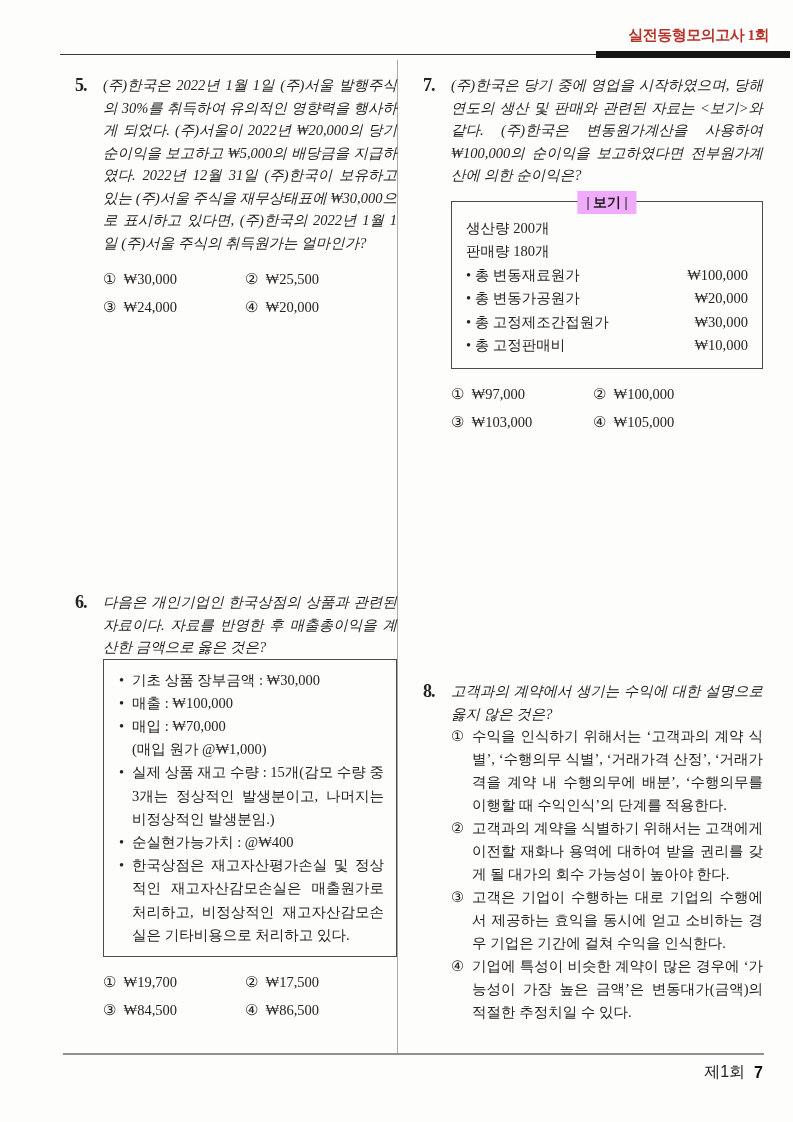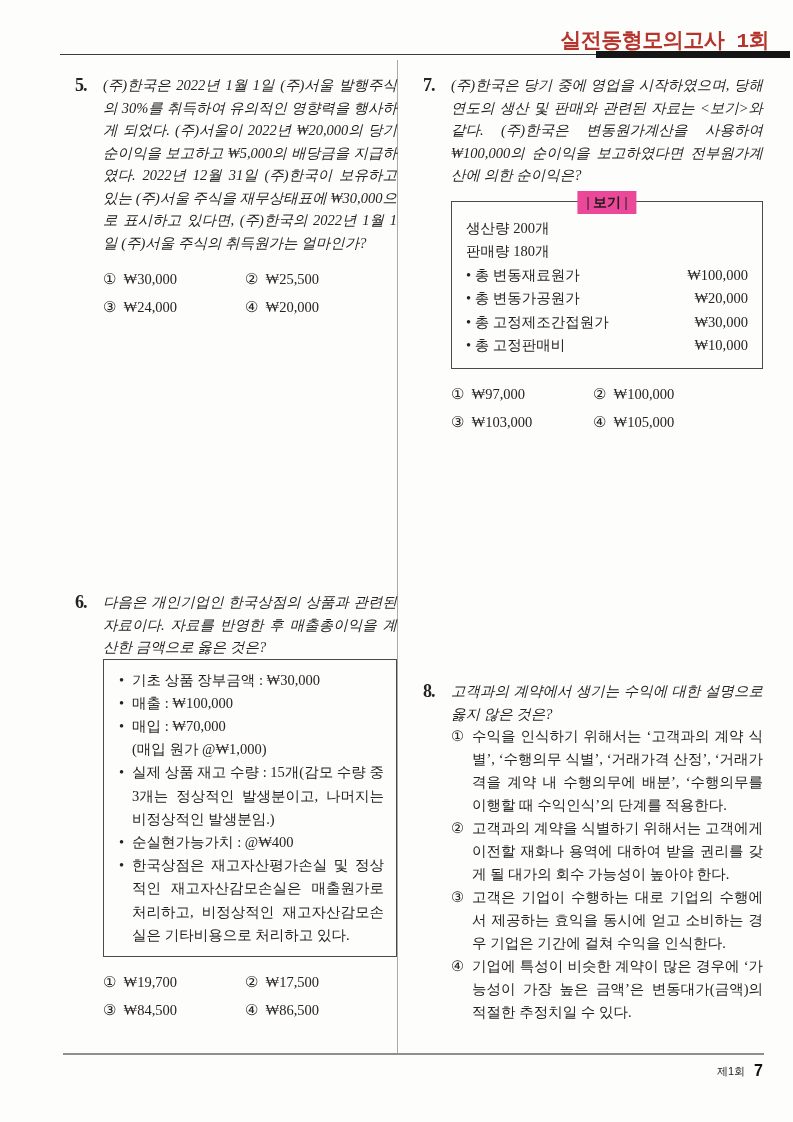--- a/index.html
+++ b/index.html
@@ -6,31 +6,31 @@
   .page {
     position:relative; width:793px; height:1122px; margin:0 auto;
     background:#fdfdfc; overflow:hidden;
     font-family:"Liberation Serif","DejaVu Serif",serif;
     color:#262220; font-size:14.5px;
   }
 
   
   .header-title {
     position:absolute; top:26px; right:24px;
-    font-family:Liberation Mono, monospace;
-    font-weight:bold; font-size:21px; color:#b5342c; letter-spacing:-0.5px;
+    font-family:Liberation Serif, serif;
+    font-weight:bold; font-size:15px; color:#b5342c; letter-spacing:-0.5px;
   }
   .rule-thin  { position:absolute; top:54px; left:60px; width:703px; height:1px; background:#3c3c3c; }
   .rule-thick { position:absolute; top:51px; left:596px; width:194px; height:7px; background:#161616; }
   .col-divider { position:absolute; left:397px; top:60px; width:1px; height:993px; background:#a9a9a9; }
 
   
   .footer-rule { position:absolute; top:1053px; left:63px; width:701px; height:2px; background:#8f8f8f; }
   .footer { position:absolute; top:1062px; right:30px; font-family:"Liberation Sans","DejaVu Sans",sans-serif; }
-  .f-round { font-size:11px; color:#222; margin-right:9px; vertical-align:1px; }
+  .f-round { font-size:16px; color:#222; margin-right:9px; vertical-align:1px; }
   .f-page  { font-size:16px; font-weight:bold; color:#101010; }
 
   
   .question { position:absolute; display:flex; }
   .q5 { left:75px; top:74px;  width:322px; }
   .q6 { left:75px; top:591px; width:322px; }
   .q7 { left:423px; top:74px;  width:340px; }
   .q8 { left:423px; top:680px; width:340px; }
   .qnum {
     flex:none; width:28px; font-weight:bold; font-size:18px; line-height:22px;
@@ -54,21 +54,21 @@
   .bitem { padding-left:13px; }
   .bitem .bm { display:inline-block; width:13px; margin-left:-13px; }
 
   
   .bogi-box {
     position:relative; margin-top:14px; border:1.5px solid #4a4a48;
     padding:15px 14px 10px 14px; line-height:23.5px;
   }
   .bogi-label {
     position:absolute; top:-11px; left:50%; transform:translateX(-50%);
-    background:#ec4899; padding:0 9px; font-weight:bold; font-size:14px;
+    background:#f0abfc; padding:0 9px; font-weight:bold; font-size:14px;
     white-space:nowrap; color:#1e1c1a;
   }
   .brow { display:flex; justify-content:space-between; }
   .brow .bval { font-variant-numeric:tabular-nums; }
 
   
   .choices { }
   .choice { padding-left:21px; text-align:justify; line-height:23px; }
   .choice .cm { display:inline-block; width:21px; margin-left:-21px; }
 </style>

